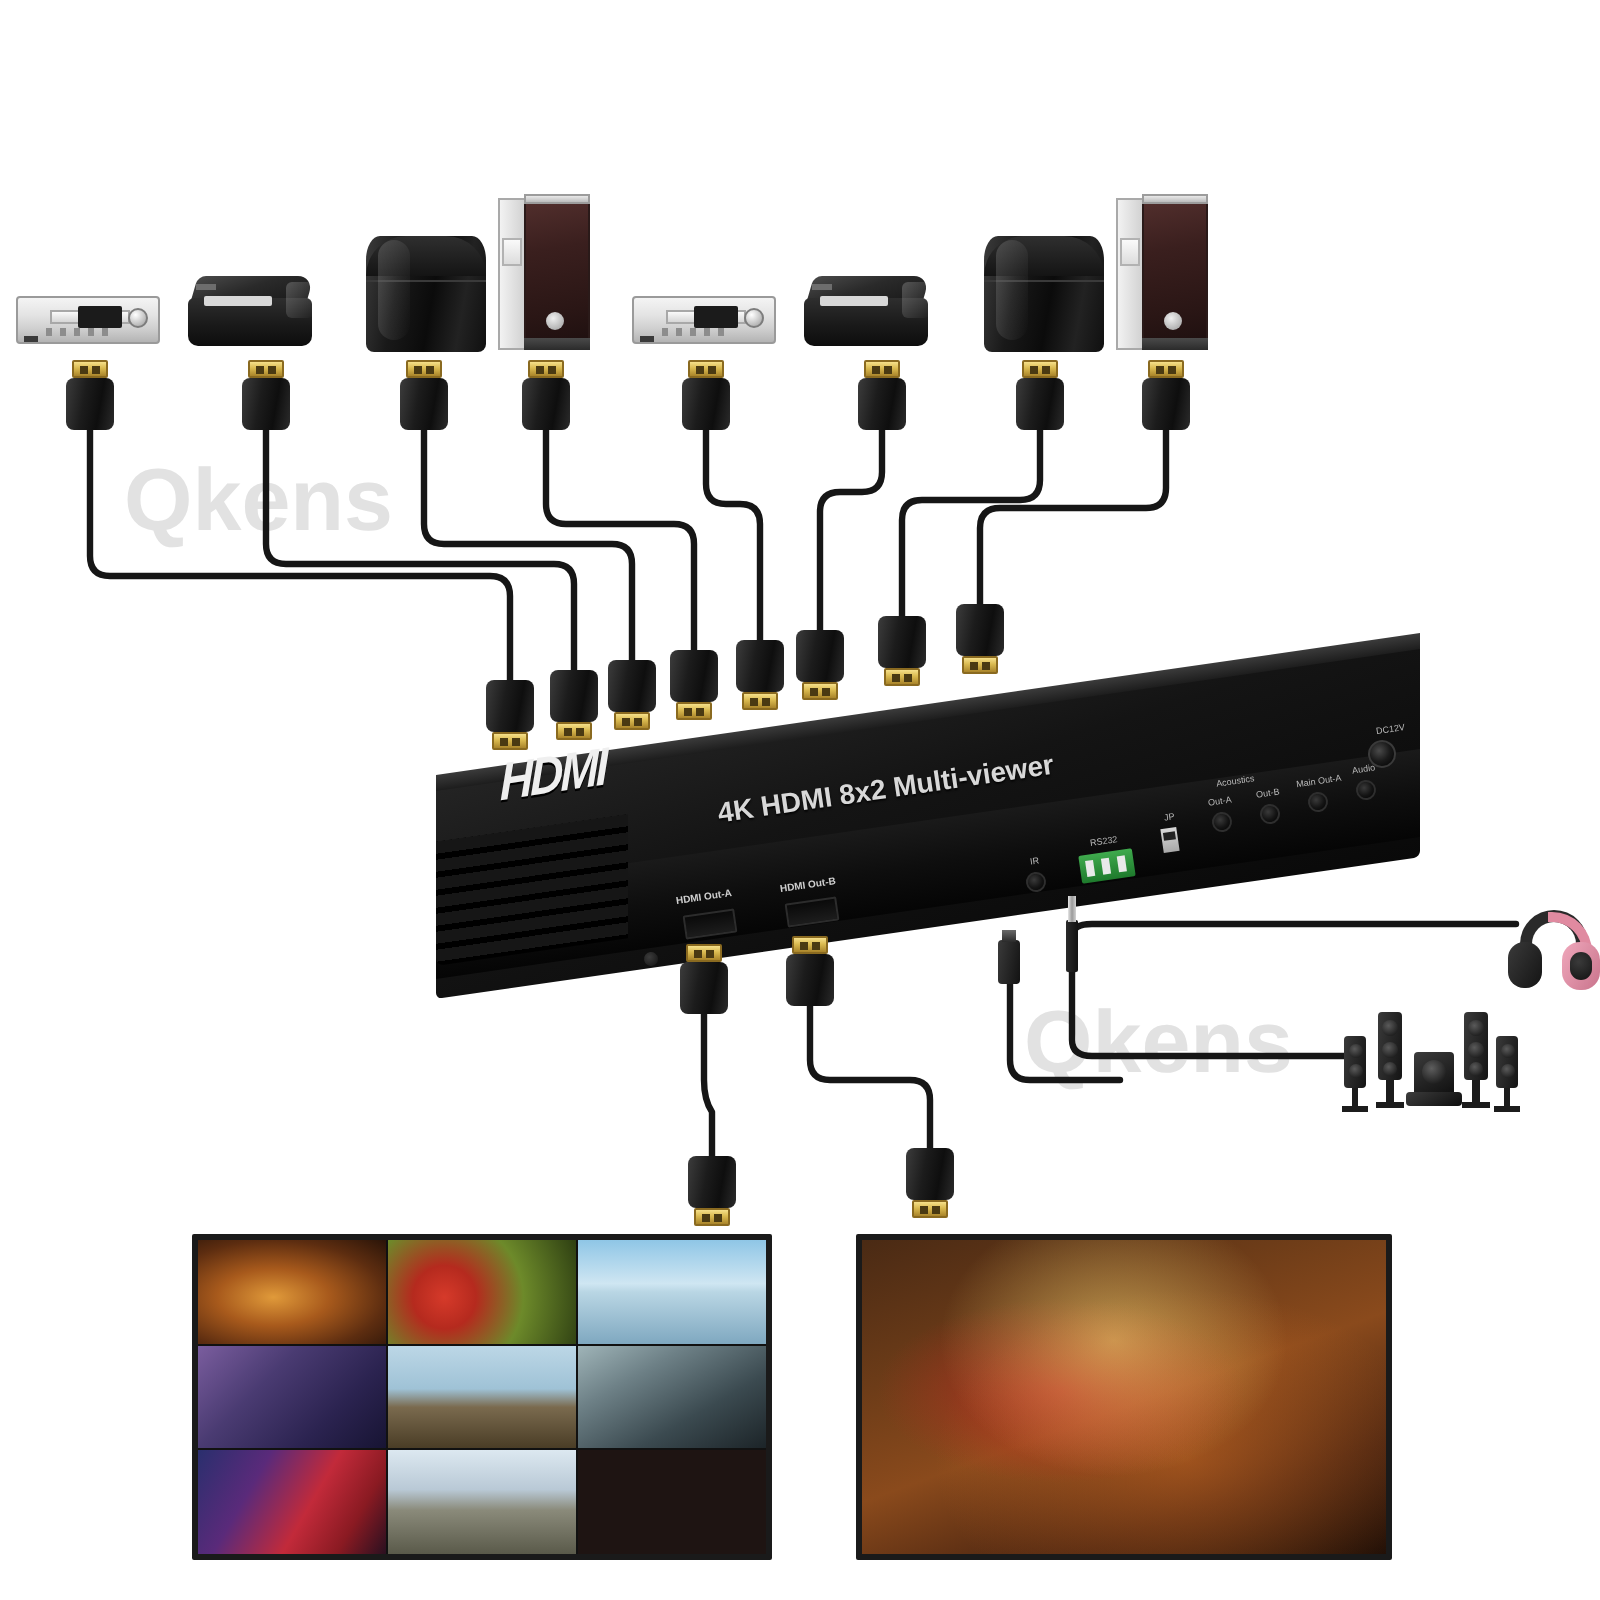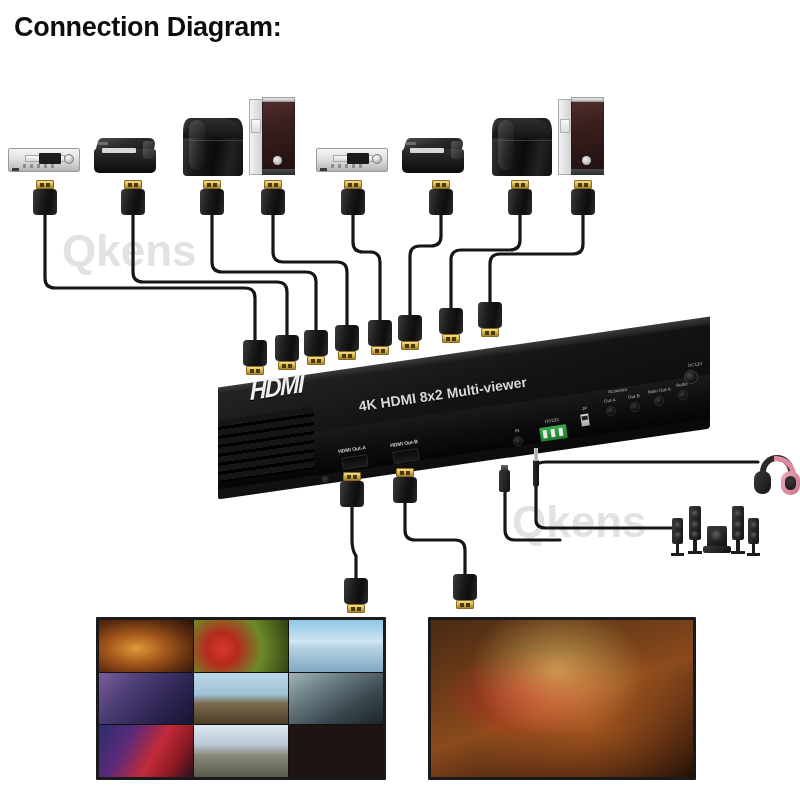--- a/index.html
+++ b/index.html
@@ -353,21 +353,20 @@
   .aud-plug::before {
     content:""; position:absolute; left:1px; top:-12px; width:4px; height:13px;
     background: linear-gradient(90deg,#e6e6e6,#9a9a9a,#d2d2d2);
   }
 </style>
 </head>
 <body>
 
 <div id="stage">
 
-  <div id="page-title">Connection Diagram:</div>
 
   <div class="watermark" id="wm-1">Qkens</div>
   <div class="watermark" id="wm-2">Qkens</div>
 
   <div class="src" style="left:8px; top:148px;">
     <div class="dvd">
       <div class="tray"></div>
         <div class="scr"></div>
         <div class="knob"></div>
       <div class="btns"></div>

